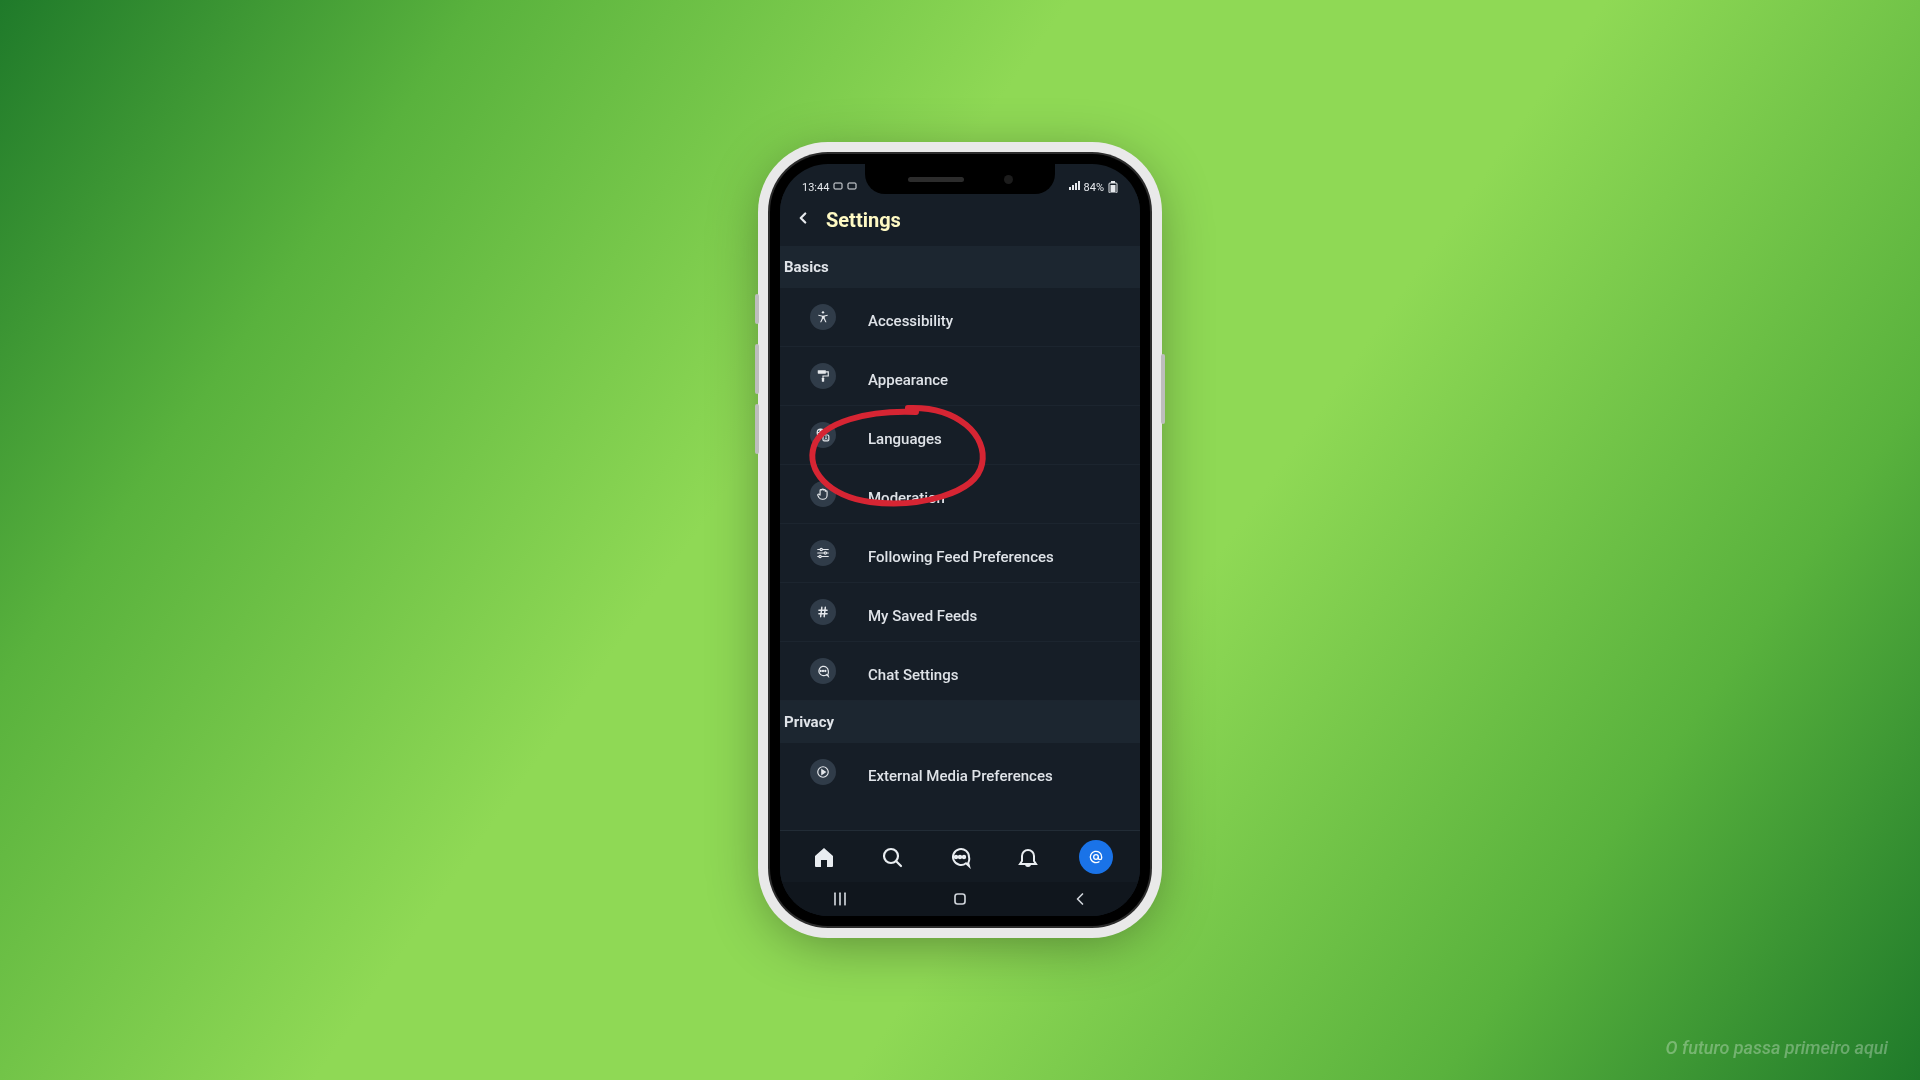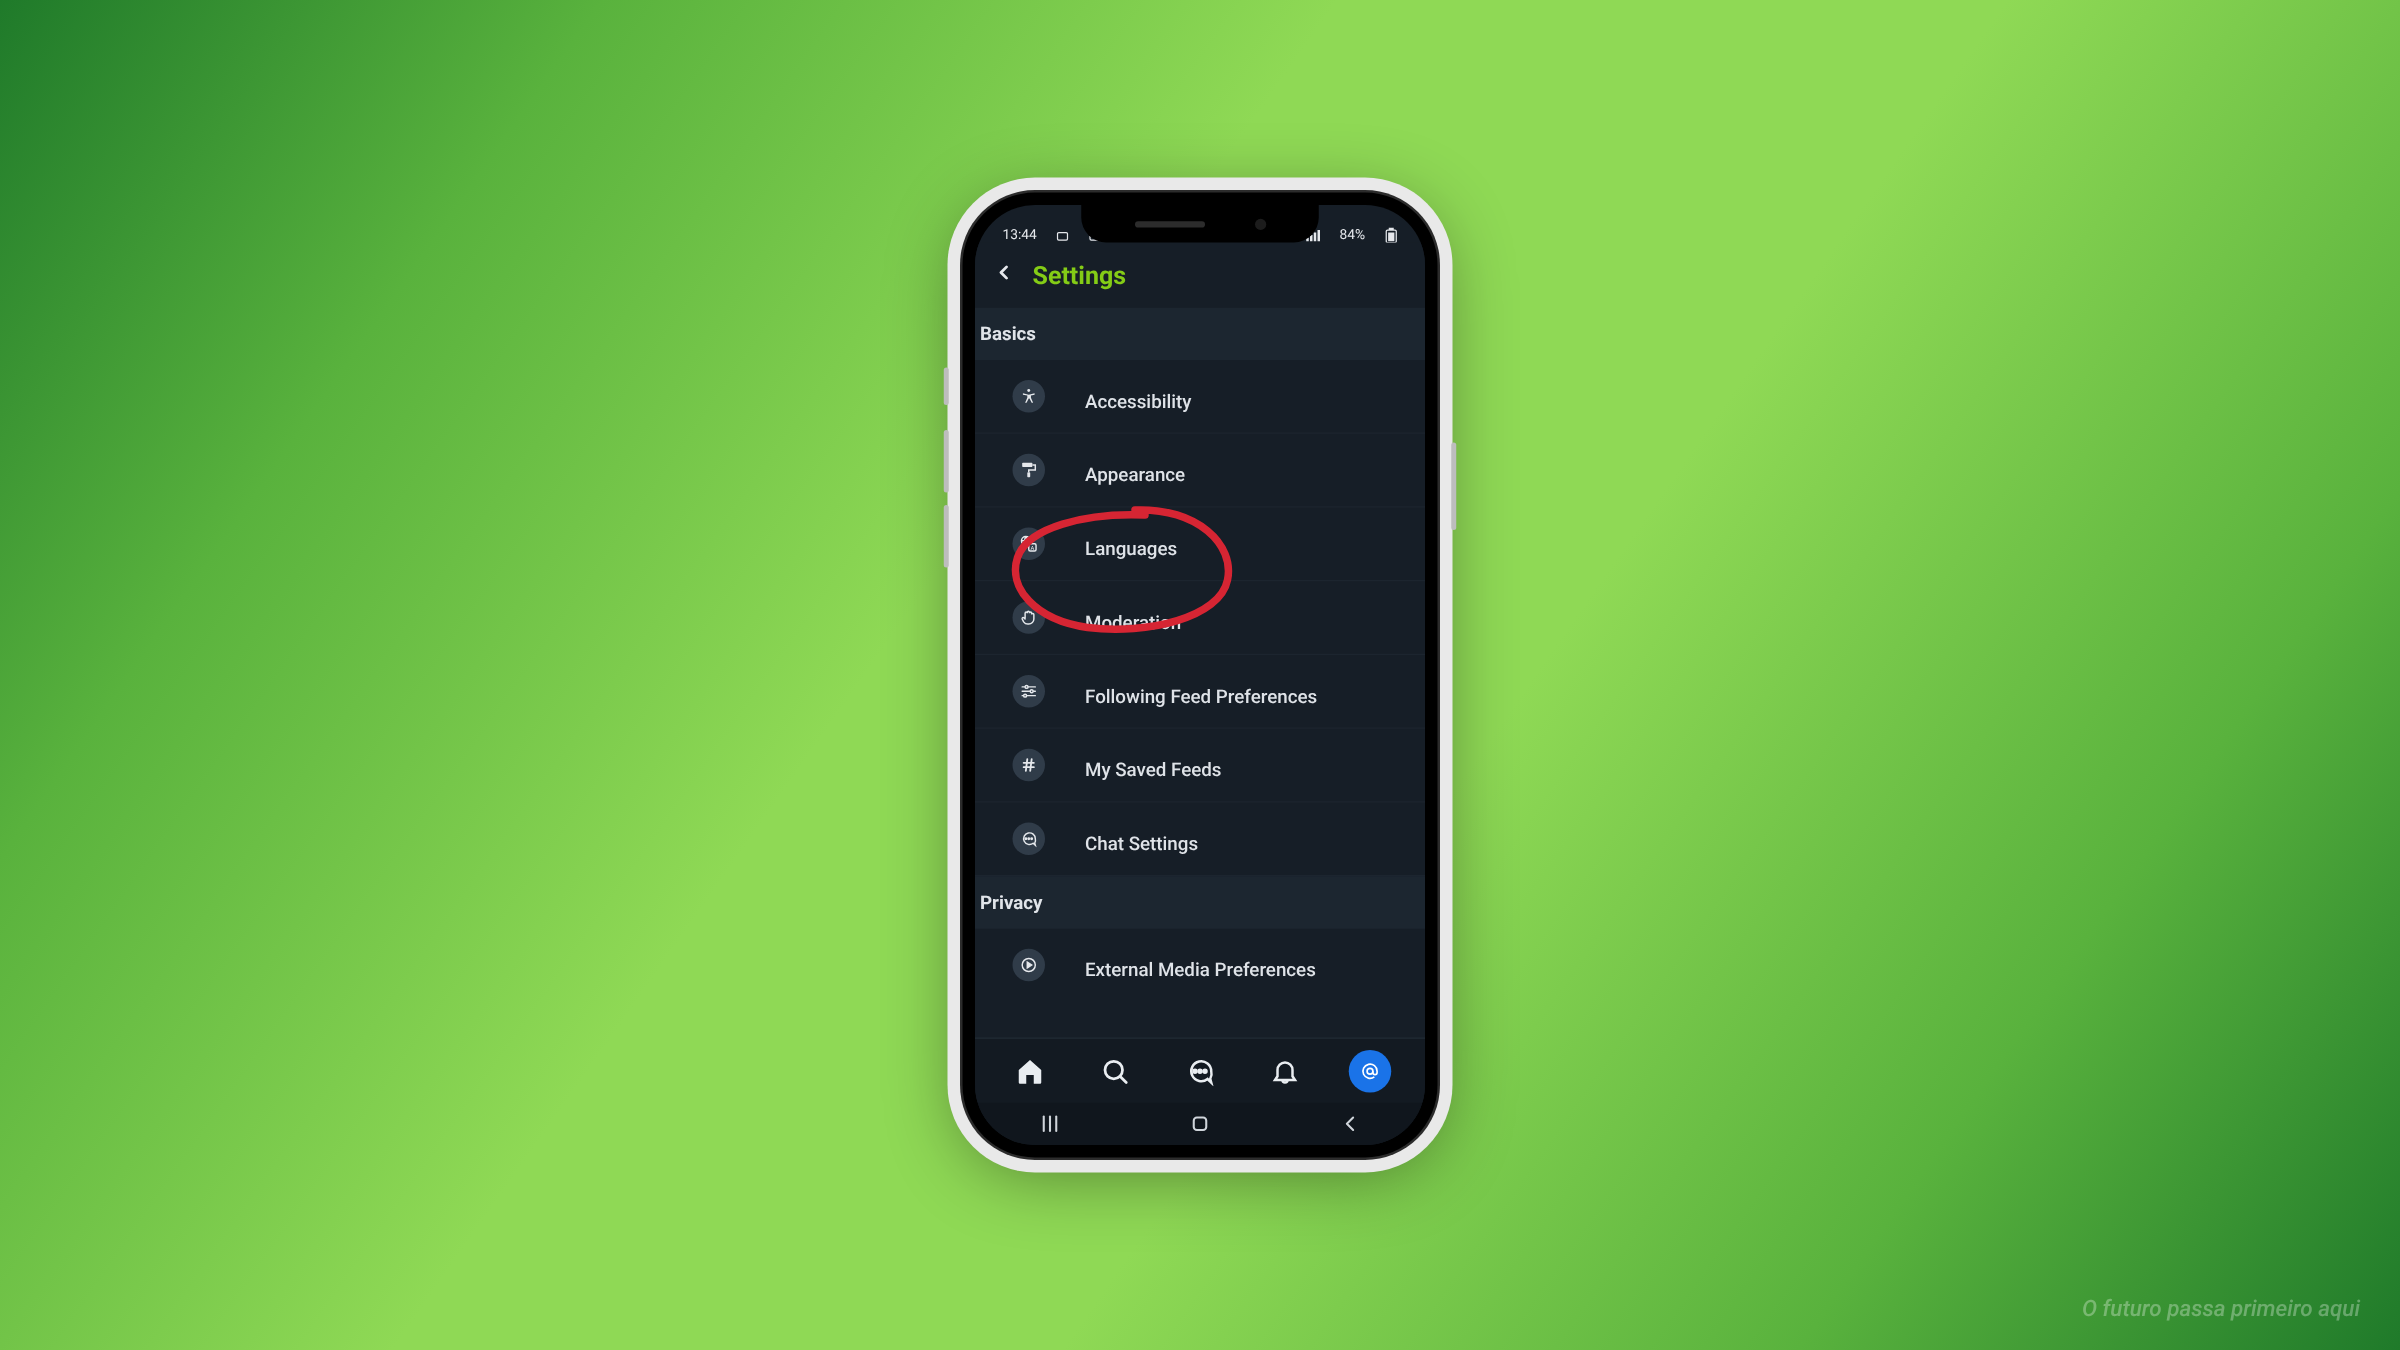--- a/index.html
+++ b/index.html
@@ -60,30 +60,30 @@
   
   .status-bar {
     position: relative;
     height: 30px;
     display:flex; justify-content:space-between; align-items:flex-end;
     padding: 0 22px 0 22px;
     font-size: 11px;
     color:#e5e8ec;
     z-index:4;
   }
-  .status-left, .status-right { display:flex; gap:16px; align-items:flex-end;margin-top:28px; }
+  .status-left, .status-right { display:flex; gap:4px; align-items:flex-start;margin-top:28px; }
   .status-bar svg { display:block; }
 
   
   .app-header {
     display:flex; align-items:center; gap:14px;
     padding: 14px 18px 14px 14px;
     background:#161e27;
   }
-  .app-header .title { color:#84cc16; font-weight:700; font-size:20px; }
+  .app-header .title { color:#fef9c3; font-weight:700; font-size:20px; }
   .app-header .back svg { stroke:#e5e8ec; }
 
   
   .list {
     flex:1;
     overflow:hidden;
     background:#161e27;
   }
   .section-title {
     background:#1c2630;

